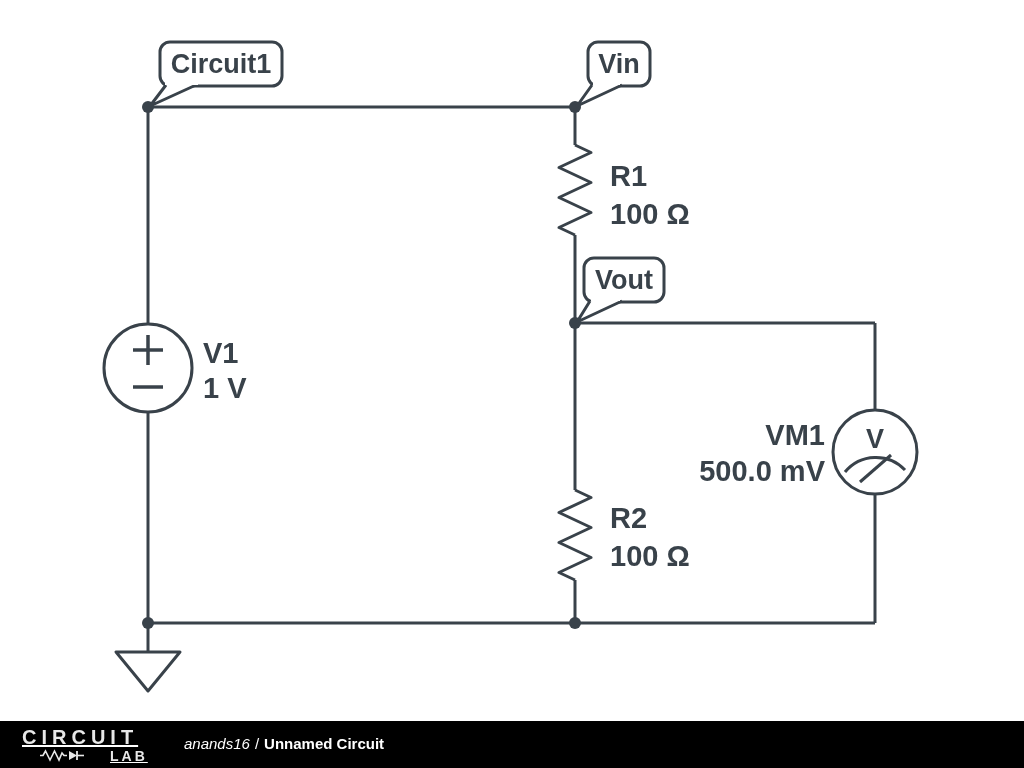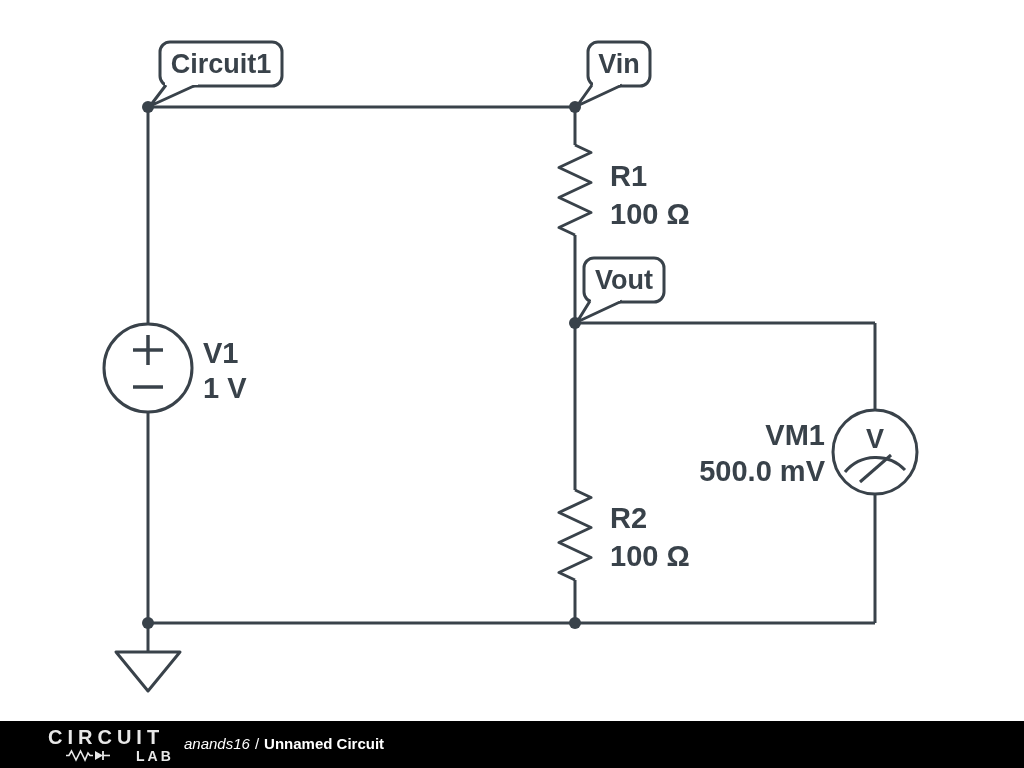--- a/index.html
+++ b/index.html
@@ -45,26 +45,27 @@
     bottom: 0;
     width: 1024px;
     height: 47px;
     background: #000000;
     display: flex;
     align-items: center;
     color: #ffffff;
   }
   #footer-logo {
     width: 180px;
-    padding-left: 48px;
+    padding-left: 22px;
     box-sizing: border-box;
     display: flex;
     flex-direction: column;
     justify-content: center;
     line-height: 1;
+    text-decoration: underline;
   }
   #logo-top {
     font-size: 20px;
     font-weight: bold;
     letter-spacing: 5px;
     color: #e8e8e8;
   }
   #logo-bottom-row {
     display: flex;
     align-items: center;

